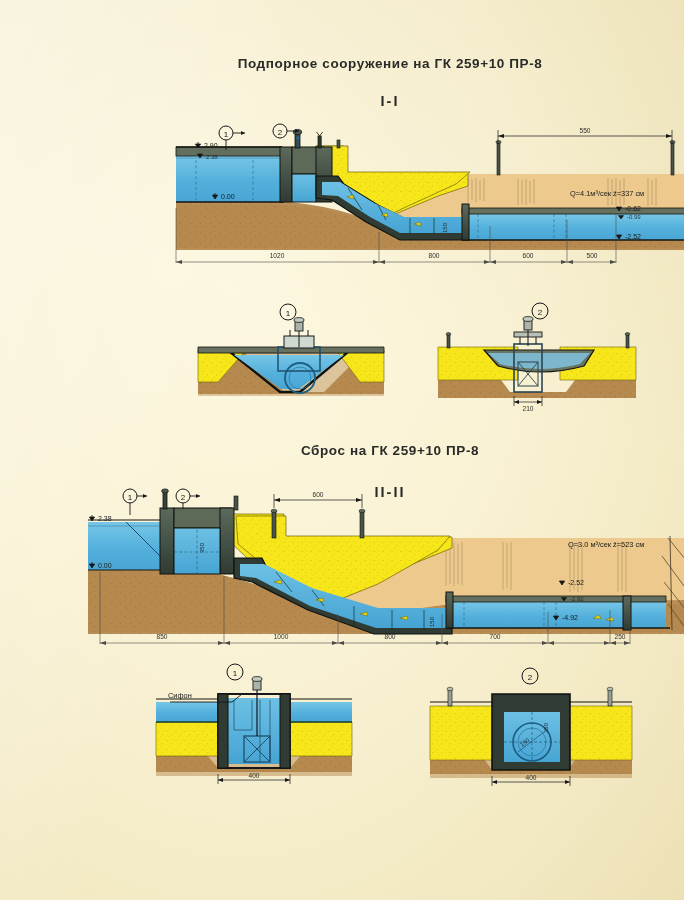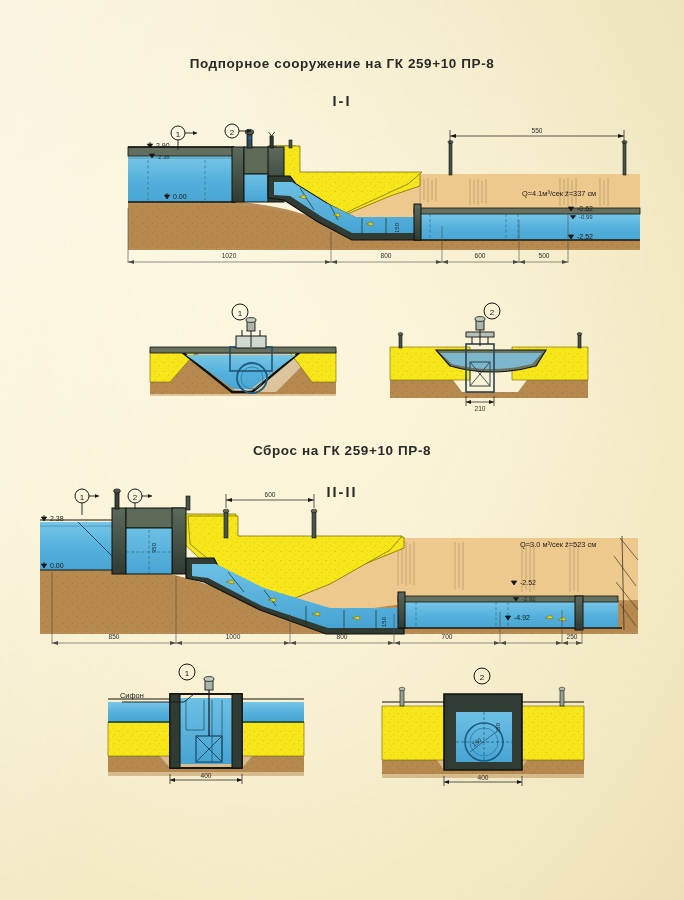--- a/index.html
+++ b/index.html
@@ -16,21 +16,21 @@
     background:
       radial-gradient(ellipse at 35% 25%, #fdf8e2 0%, #f9f2d4 45%, #f2e8c2 80%, #ece0b4 100%);
   }
   #paper:after{
     content:"";position:absolute;inset:0;
     background:
       linear-gradient(105deg, rgba(255,255,255,.35) 0%, rgba(255,255,255,0) 35%),
       linear-gradient(200deg, rgba(190,170,110,.10) 0%, rgba(190,170,110,0) 40%);
     pointer-events:none;
   }
-  #sheet{position:absolute;inset:0;}
+  #sheet{position:absolute;inset:0;padding-left:48px;}
   svg{display:block;}
   .ttl{
     font-family:"Liberation Sans",sans-serif;
     font-weight:bold;
     fill:#2a2a28;
   }
   .t-main{font-size:13.5px;letter-spacing:.6px;}
   .t-sec{font-size:14.5px;letter-spacing:2px;}
   .dim{font-size:6.6px;fill:#2f2f2c;font-family:"Liberation Sans",sans-serif;}
   .dimv{font-size:6px;fill:#1d2b34;font-family:"Liberation Sans",sans-serif;}

